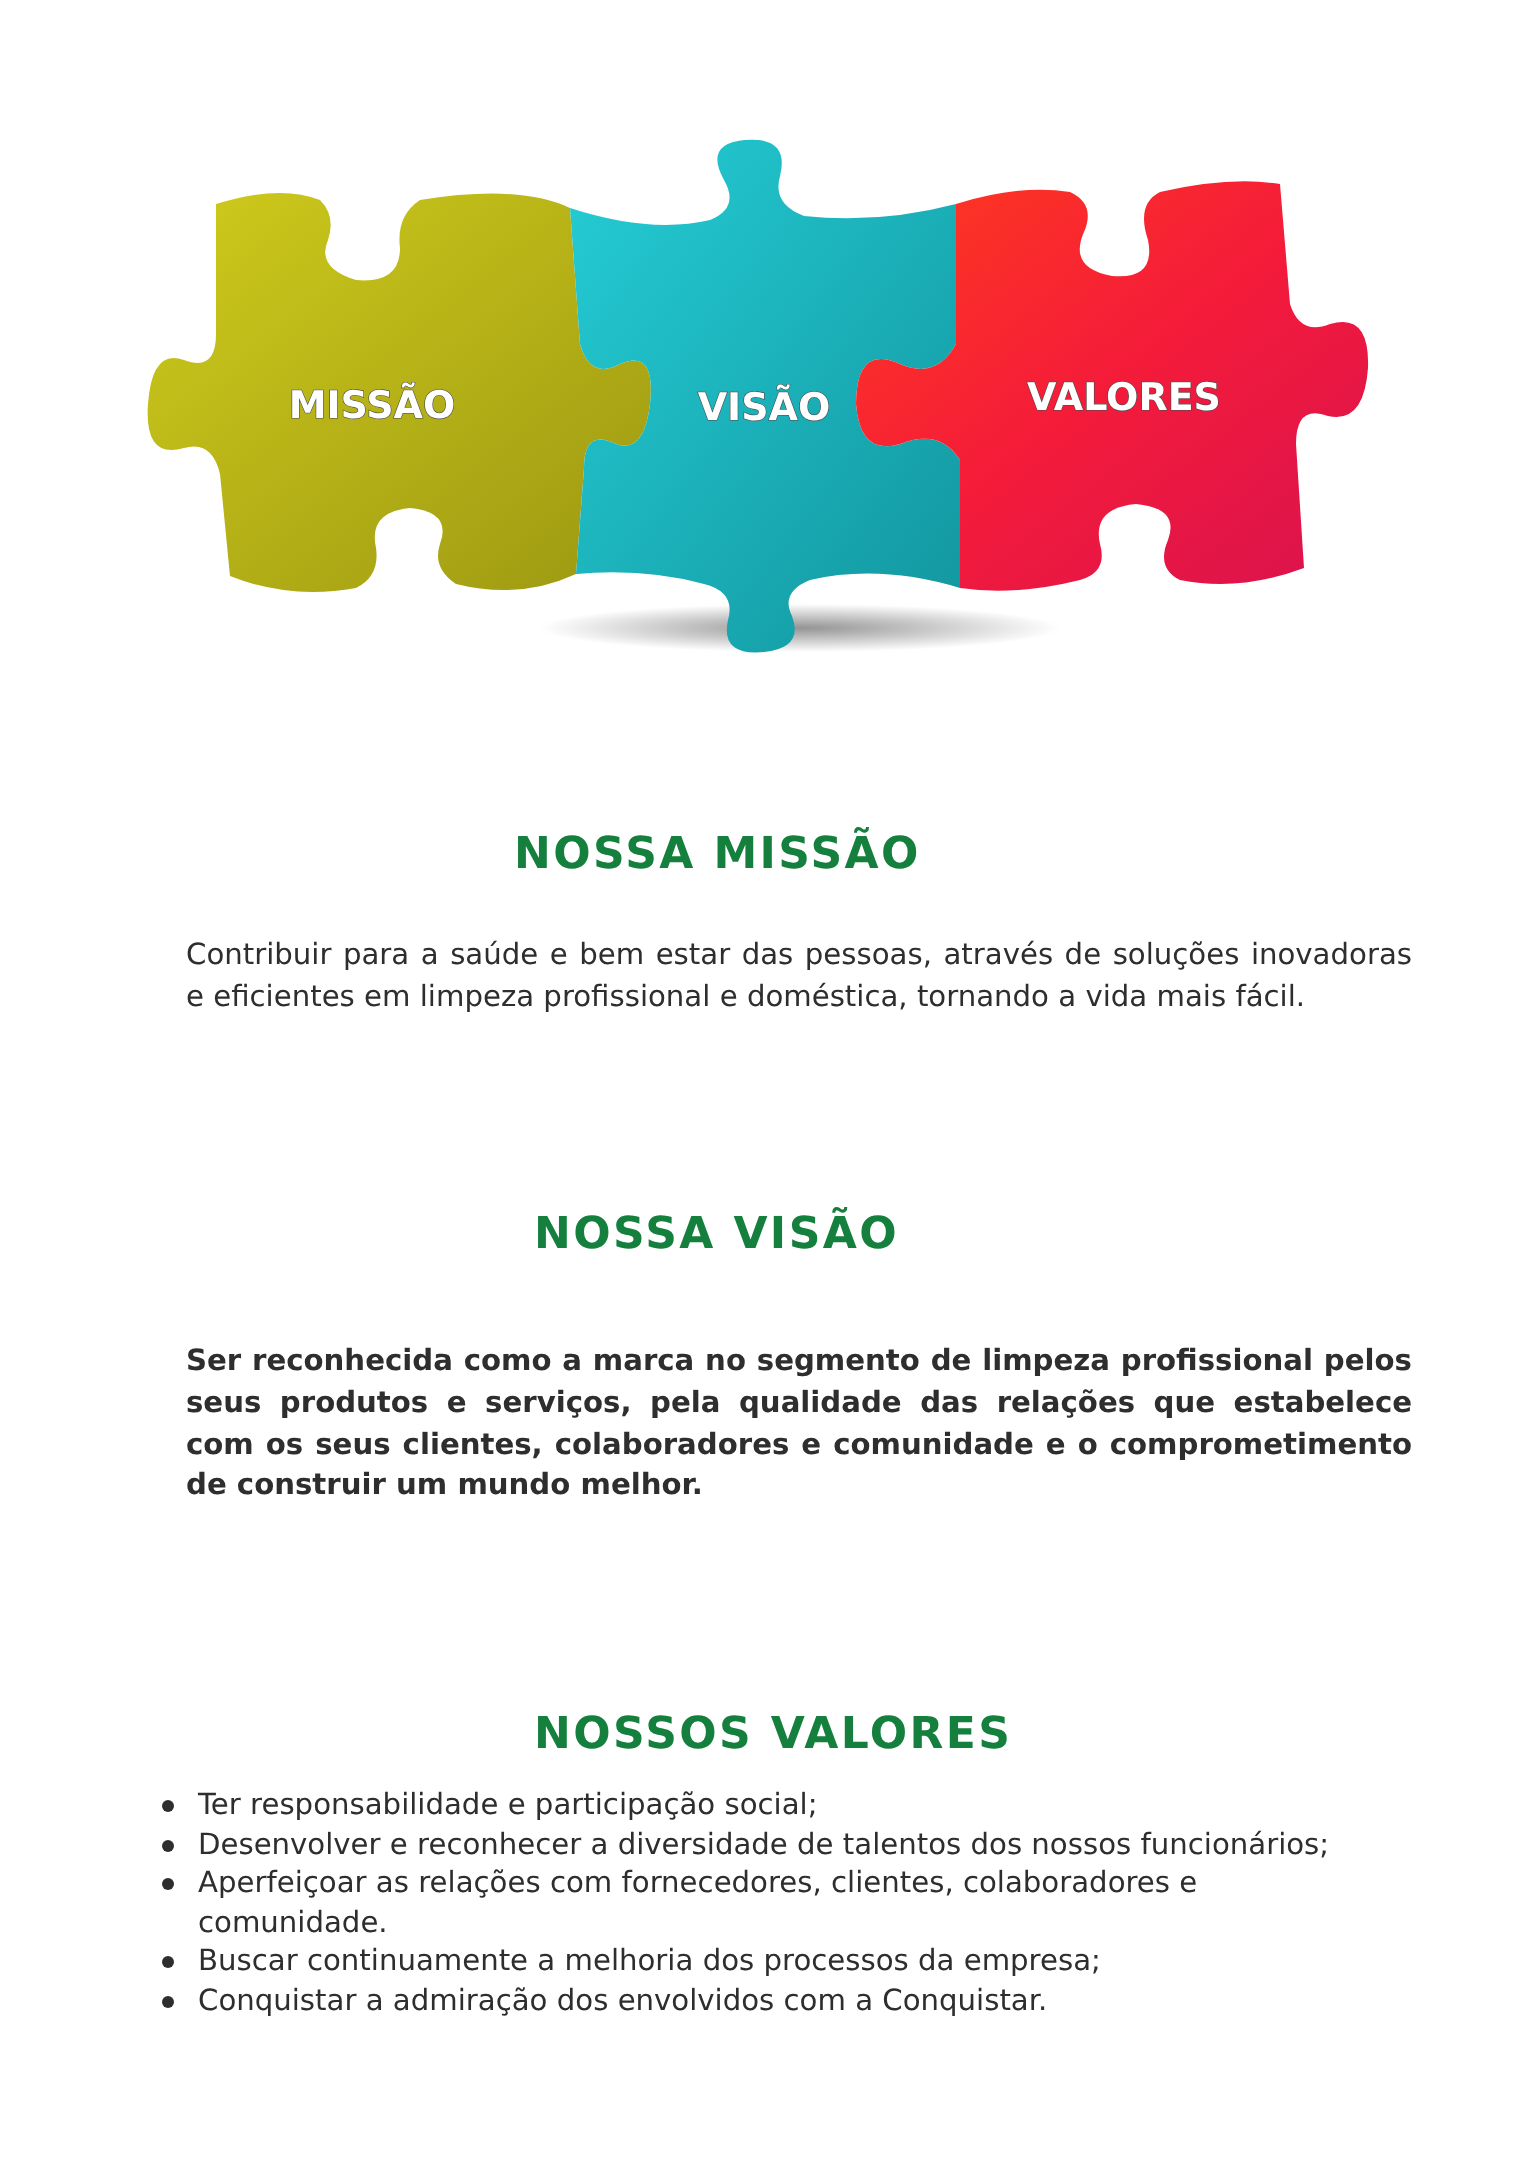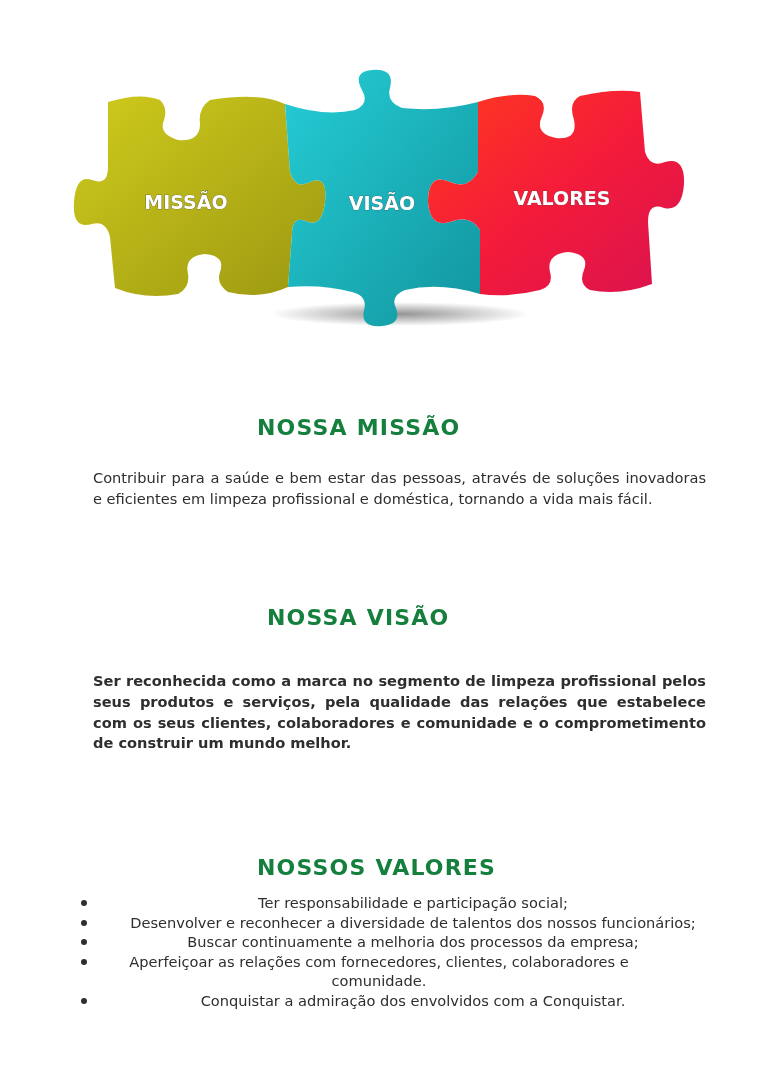--- a/index.html
+++ b/index.html
@@ -7,21 +7,21 @@
          font-family: "DejaVu Sans", sans-serif; color: #2b2b2b; }
   .puzzle { position: absolute; left: 60px; top: 62px; width: 650px; height: 280px; }
   .puzzle svg { width: 650px; height: 280px; display: block; }
   .piece-label { font-family: "DejaVu Sans", sans-serif; font-weight: bold; font-size: 19px;
                  fill: #ffffff; stroke: #4a4a4a; stroke-width: 0.6px; paint-order: stroke; }
   .heading { position: absolute; color: #15803d; font-family: "DejaVu Sans", sans-serif;
              font-weight: bold; font-size: 22px; letter-spacing: 1.2px; margin: 12px; white-space: nowrap; }
   .para { position: absolute; left: 77px; width: 613px; margin: 16px; font-size: 14.6px;
           line-height: 20.8px; text-align: justify; color: #2e2e2e; }
   .values { position: absolute; left: 77px; top: 893px; width: 650px; margin: 0; padding: 0; list-style: none;
-            font-size: 14.6px; line-height: 19.6px; color: #2e2e2e; text-align: center; }
+            font-size: 14.6px; line-height: 19.6px; color: #2e2e2e; }
   .values li { position: relative; padding-left: 22px; }
   .values li .bullet { position: absolute; left: 4px; top: 7px; width: 6px; height: 6px; border-radius: 50%; background: #2e2e2e; }
 </style>
 </head>
 <body>
 
 <div class="puzzle">
   <svg viewBox="0 0 650 280" xmlns="http://www.w3.org/2000/svg">
     <defs>
       <linearGradient id="gY" x1="0" y1="0" x2="1" y2="1">
@@ -63,20 +63,20 @@
     <text class="piece-label" x="502" y="143" text-anchor="middle">VALORES</text>
   </svg>
 </div>
 
 <h2 class="heading" style="left:245px; top:403px;">NOSSA MISSÃO</h2>
 <p class="para" style="top:452px;">Contribuir para a saúde e bem estar das pessoas, através de soluções inovadoras e eficientes em limpeza profissional e doméstica, tornando a vida mais fácil.</p>
 
 <h2 class="heading" style="left:255px; top:593px;">NOSSA VISÃO</h2>
 <p class="para" style="top:655px;font-weight:bold;">Ser reconhecida como a marca no segmento de limpeza profissional pelos seus produtos e serviços, pela qualidade das relações que estabelece com os seus clientes, colaboradores e comunidade e o comprometimento de construir um mundo melhor.</p>
 
-<h2 class="heading" style="left:245px; top:843px;">NOSSOS VALORES</h2>
+<h2 class="heading" style="left:255px; top:843px;">NOSSOS VALORES</h2>
 <ul class="values">
   <li><span class="bullet"></span><span>Ter responsabilidade e participação social;</span></li>
   <li><span class="bullet"></span><span>Desenvolver e reconhecer a diversidade de talentos dos nossos funcionários;</span></li>
+  <li style="width:560px;"><span class="bullet"></span><span>Aperfeiçoar as relações com fornecedores, clientes, colaboradores e comunidade.</span></li>
   <li><span class="bullet"></span><span>Buscar continuamente a melhoria dos processos da empresa;</span></li>
-  <li style="width:560px;"><span class="bullet"></span><span>Aperfeiçoar as relações com fornecedores, clientes, colaboradores e comunidade.</span></li>
   <li><span class="bullet"></span><span>Conquistar a admiração dos envolvidos com a Conquistar.</span></li>
 </ul>
 
 </body></html>

